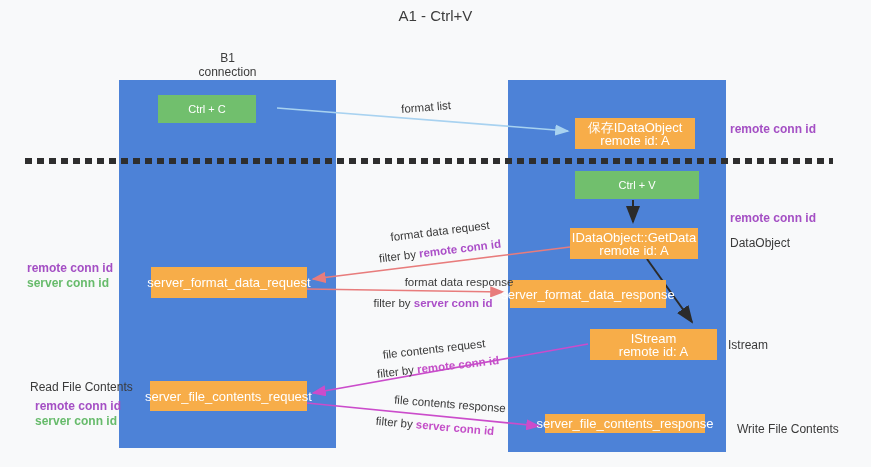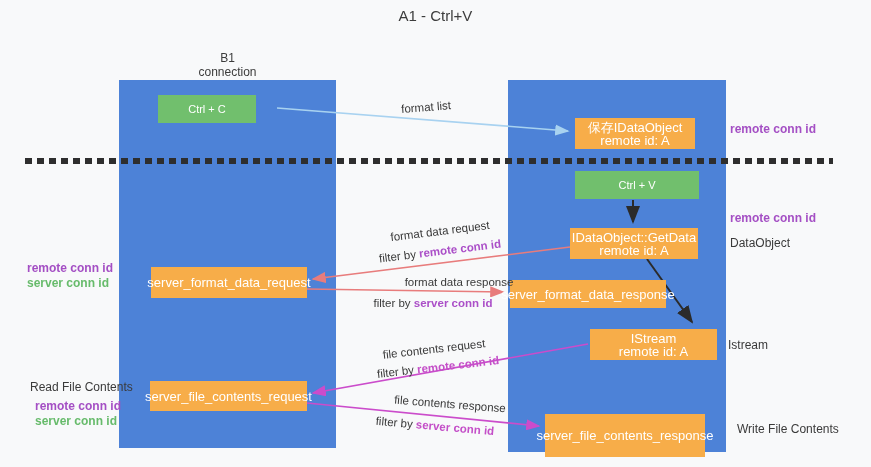--- a/index.html
+++ b/index.html
@@ -119,21 +119,21 @@
 
   <div class="node orange" style="left:590px;top:329px;width:127px;height:31px;">
     <span>IStream</span>
     <span>remote id: A</span>
   </div>
 
   <div class="node orange" style="left:150px;top:381px;width:157px;height:30px;">
     <span>server_file_contents_request</span>
   </div>
 
-  <div class="node orange" style="left:545px;top:414px;width:160px;height:43px;">
+  <div class="node orange" style="left:545px;top:414px;width:160px;height:19px;">
     <span>server_file_contents_response</span>
   </div>
 
   <div class="midlabel" style="left:426px;top:107px;transform:translate(-50%,-50%) rotate(-4.5deg);">format list</div>
 
   <div class="midlabel" style="left:440px;top:231px;transform:translate(-50%,-50%) rotate(-7deg);">format data request</div>
   <div class="midlabel" style="left:440px;top:251px;transform:translate(-50%,-50%) rotate(-7deg);"><span>filter by </span><span class="hl-purple">remote conn id</span></div>
 
   <div class="midlabel" style="left:437px;top:282px;padding-left:44px;">format data response</div>
   <div class="midlabel" style="left:433px;top:303px;"><span>filter by </span><span class="hl-purple">server conn id</span></div>

